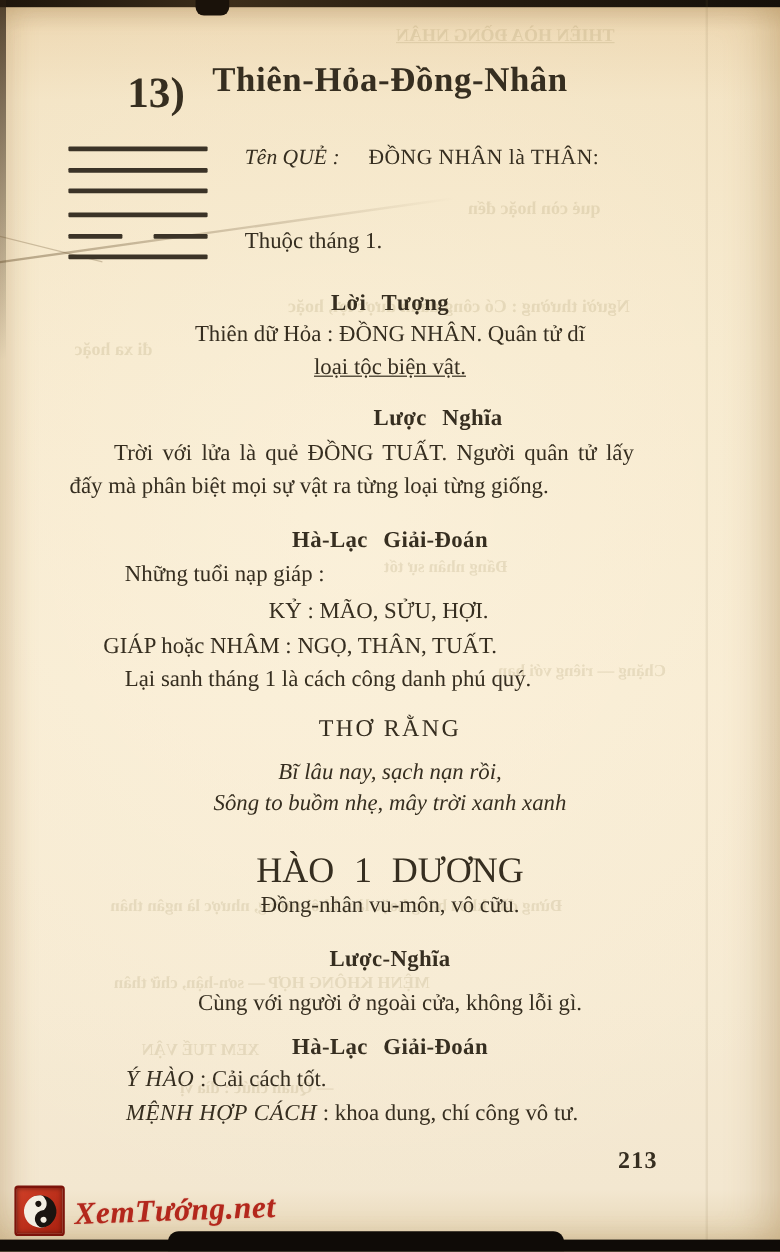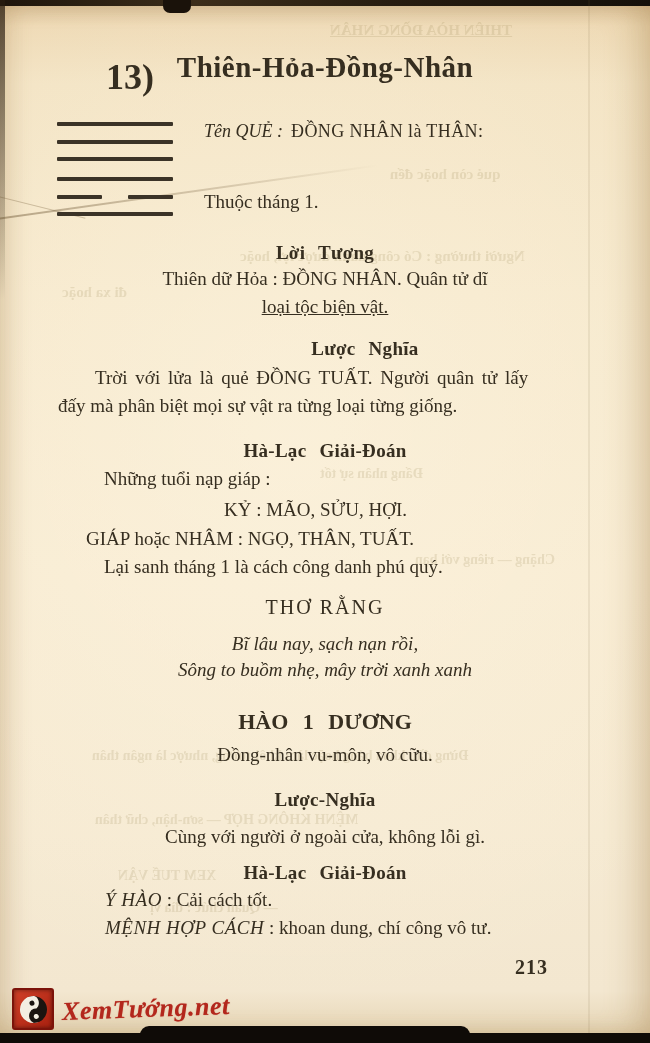--- a/index.html
+++ b/index.html
@@ -28,21 +28,21 @@
   .hexline{height:4px;background:#3b3327;border-radius:1px;}
   .hexline:nth-child(1){margin-bottom:14px;}
   .hexline:nth-child(2){margin-bottom:13px;}
   .hexline:nth-child(3){margin-bottom:16px;}
   .hexline:nth-child(4){margin-bottom:14px;}
   .hexline:nth-child(5){margin-bottom:13px;}
   .hexline.broken{background:none;display:flex;justify-content:space-between;}
   .hexline.broken span{display:block;width:39%;height:4px;background:#3b3327;border-radius:1px;}
   
   .tenque{left:204px;top:121px;font-size:18px;}
-  .tenque .val{margin-left:8px;letter-spacing:0.4px;}
+  .tenque .val{margin-left:24px;letter-spacing:0.4px;}
   .note{left:318px;top:152px;font-size:18px;}
   .month{left:204px;top:191px;font-size:19px;}
   
   .verse{font-style:italic;font-size:19px;}
   
   .lbl{font-style:italic;letter-spacing:0.5px;}
   
   .edge-top{position:absolute;left:0;top:0;width:650px;height:6px;background:linear-gradient(90deg,#1e150c,#3c2d1a 30%,#271c10 60%,#15100a);}
   .edge-top-notch{position:absolute;left:163px;top:0;width:28px;height:13px;background:#1a120a;border-radius:0 0 7px 7px;}
   .edge-bottom{position:absolute;left:0;bottom:0;width:650px;height:10px;background:#0f0b07;}
@@ -118,32 +118,32 @@
   <div class="abs c h" style="top:440px;">Hà-Lạc Giải-Đoán</div>
   <div class="abs body" style="left:104px;top:468px;">Những tuổi nạp giáp :</div>
   <div class="abs body" style="left:224px;top:499px;">KỶ : MÃO, SỬU, HỢI.</div>
   <div class="abs body" style="left:86px;top:528px;">GIÁP hoặc NHÂM : NGỌ, THÂN, TUẤT.</div>
   <div class="abs body" style="left:86px;top:556px;margin-left:18px;">Lại sanh tháng 1 là cách công danh phú quý.</div>
 
   <div class="abs c" style="top:596px;font-size:20px;letter-spacing:2px;">THƠ RẰNG</div>
   <div class="abs c verse" style="top:633px;">Bĩ lâu nay, sạch nạn rồi,</div>
   <div class="abs c verse" style="top:659px;">Sông to buồm nhẹ, mây trời xanh xanh</div>
 
-  <div class="abs c" style="top:709px;font-size:22px;font-weight:bold;word-spacing:9px;">HÀO 1 DƯƠNG</div>
+  <div class="abs c" style="top:709px;font-size:30px;font-weight:normal;word-spacing:9px;">HÀO 1 DƯƠNG</div>
   <div class="abs c body" style="top:744px;">Đồng-nhân vu-môn, vô cữu.</div>
   <div class="abs c h" style="top:789px;word-spacing:2px;">Lược-Nghĩa</div>
   <div class="abs c body" style="top:826px;">Cùng với người ở ngoài cửa, không lỗi gì.</div>
   <div class="abs c h" style="top:862px;">Hà-Lạc Giải-Đoán</div>
   <div class="abs body" style="left:105px;top:889px;">
     <span class="lbl">Ý HÀO</span>
     <span>: Cải cách tốt.</span>
   </div>
   <div class="abs body" style="left:105px;top:917px;">
     <span class="lbl">MỆNH HỢP CÁCH</span>
-    <span>: khoan dung, chí công vô tư.</span>
+    <span>: khoa dung, chí công vô tư.</span>
   </div>
 
   <div class="abs pagenum">213</div>
 
   <div class="wm">
     <div class="wm-logo">
       <div class="yy">
         <span class="d1">
             <i></i>
           </span>

